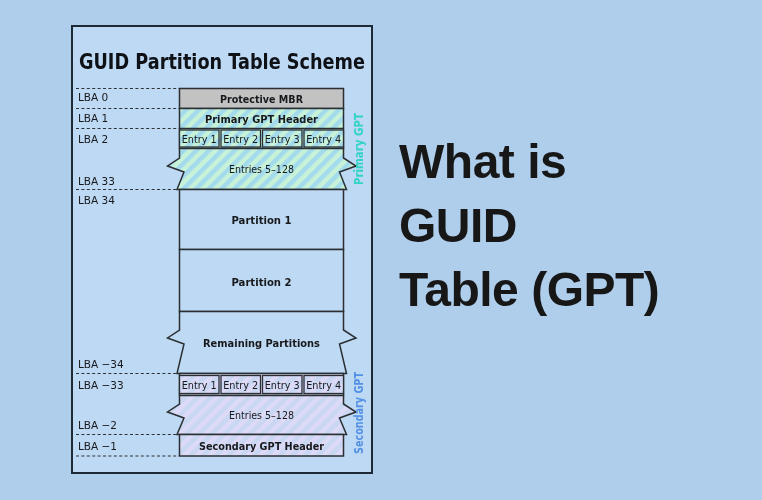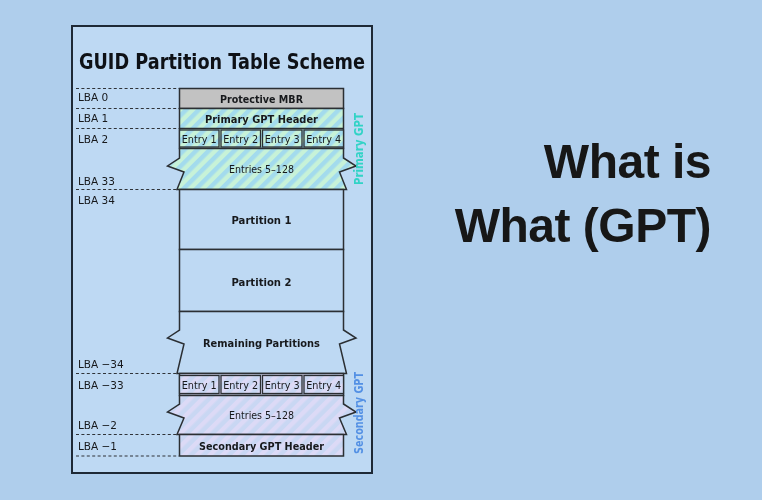--- a/index.html
+++ b/index.html
@@ -23,21 +23,21 @@
   
   .frame{stroke:#1e2936;stroke-width:2;}
   .blk{stroke:#2b2f33;stroke-width:1.5;}
   .cell{stroke:#2b2f33;stroke-width:1.3;}
   .dash{stroke:#2f3338;stroke-width:1.1;stroke-dasharray:3 2.4;}
   .divline{stroke:#2b2f33;stroke-width:1.5;}
 
   
   .headline{
     position:absolute;left:399px;top:130px;width:312px;
-    text-align:right;
+    text-align:left;
     color:var(--headline-color,#171717);
     font-family:"Liberation Sans",sans-serif;
     font-weight:700;font-size:48px;line-height:64px;
     letter-spacing:-0.5px;
   }
 </style>
 </head>
 <body>
 
 <div class="stage">
@@ -127,16 +127,17 @@
 
     <rect class="blk" x="179.5" y="434.5" width="164" height="21.5" fill="url(#hatchS)"></rect>
     <text class="dtext blk-bold" x="261.5" y="449.5" textLength="125" lengthAdjust="spacingAndGlyphs">Secondary GPT Header</text>
 
     <text class="side-t" transform="translate(362.5,185) rotate(-90)" textLength="72" lengthAdjust="spacingAndGlyphs" fill="#31d3c6">Primary GPT</text>
     <text class="side-t" transform="translate(362.5,454) rotate(-90)" textLength="82" lengthAdjust="spacingAndGlyphs" fill="#5390e4">Secondary GPT</text>
   </svg>
 
   <div class="headline">
     <div>What is</div>
-    <div>What (GPT)</div>
+    <div>GUID</div>
+    <div>Table (GPT)</div>
   </div>
 
 </div>
 
 </body></html>

